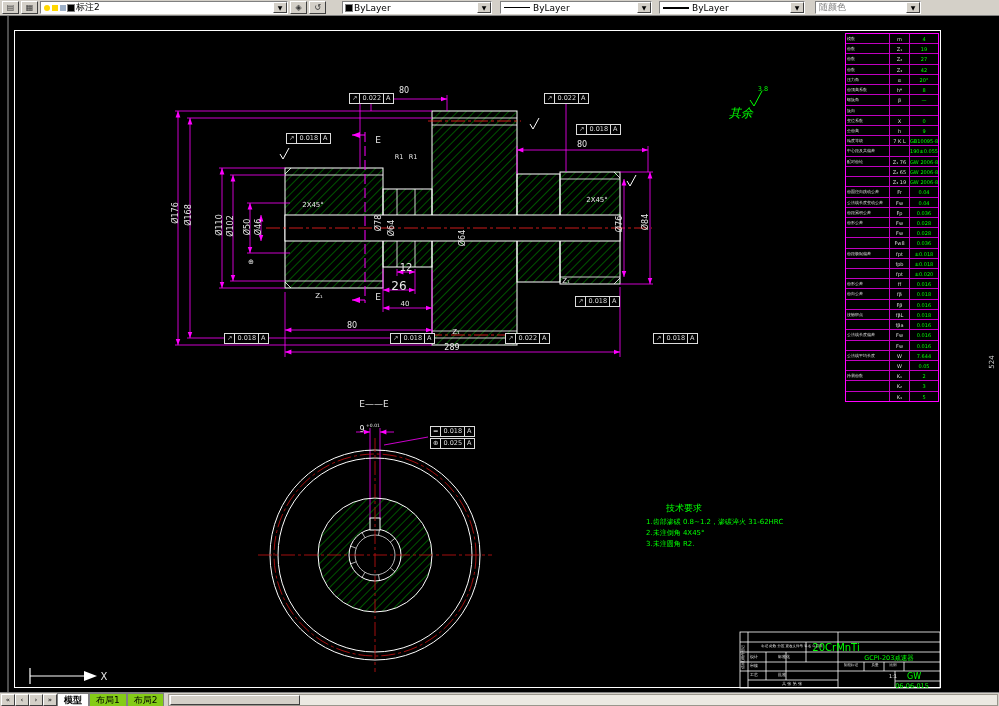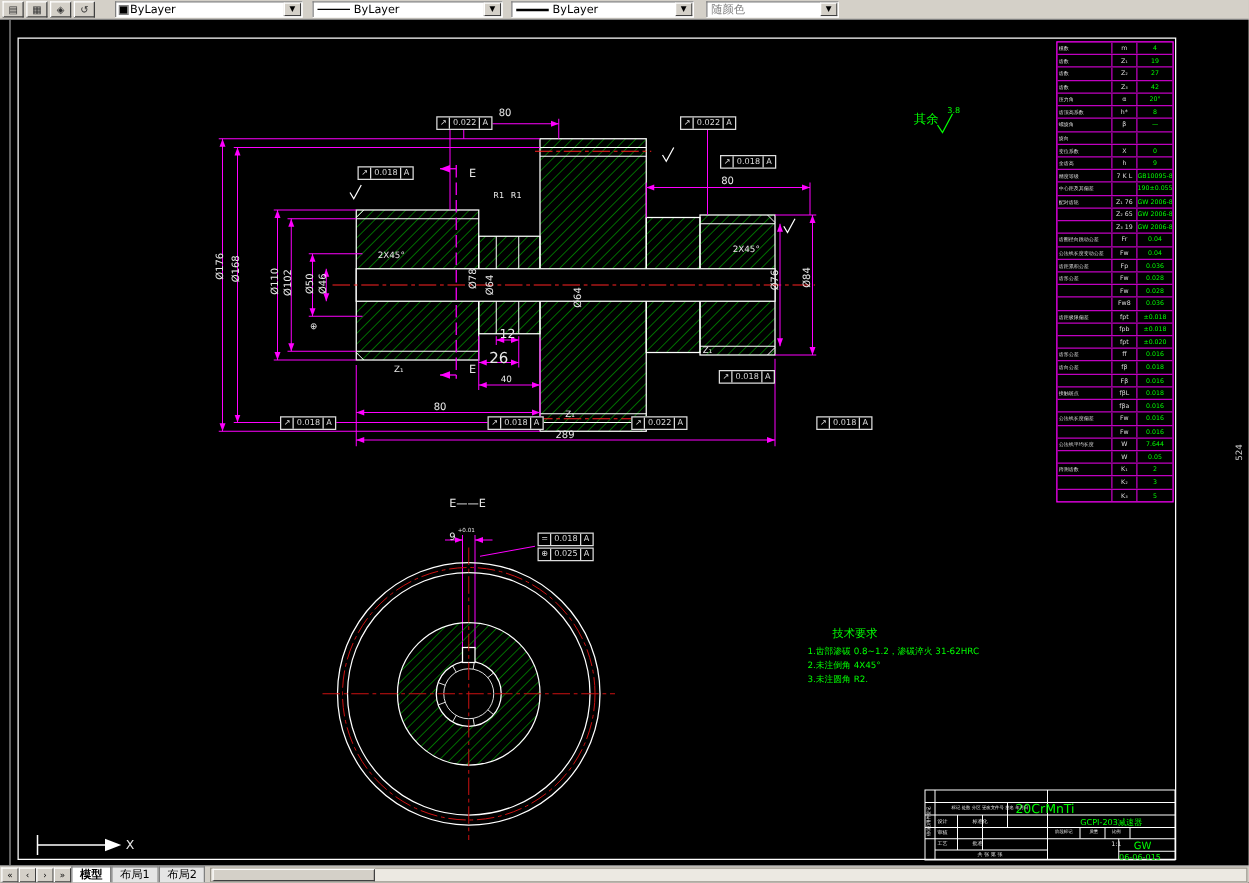--- a/index.html
+++ b/index.html
@@ -22,21 +22,21 @@
   .toolbar{position:absolute;top:0;left:0;width:999px;height:16px;background:#d4d0c8;z-index:10;display:flex;align-items:center;border-bottom:1px solid #808080;padding:0 2px;gap:2px}
   .tbtn{width:17px;height:13px;background:#d4d0c8;border:1px solid;border-color:#fff #404040 #404040 #fff;font-size:8px;line-height:11px;text-align:center;color:#333}
   .combo{height:13px;background:#fff;border:1px solid;border-color:#808080 #fff #fff #808080;display:flex;align-items:center;font-size:9px;color:#000;padding-left:3px;overflow:hidden}
   .combo .arrow{margin-left:auto;width:14px;height:11px;background:#d4d0c8;border:1px solid;border-color:#fff #404040 #404040 #fff;font-size:6px;text-align:center;line-height:10px;color:#000;flex:none}
   .chip{display:inline-block;width:6px;height:6px;margin-right:2px;flex:none}
   .combo .val{white-space:nowrap;overflow:hidden}
   .combo.disabled .val{color:#808080}
   .ltline{display:inline-block;width:26px;height:1px;background:#000;margin-right:3px;flex:none}
   .tabbar{position:absolute;bottom:0;left:0;width:999px;height:14px;background:#d4d0c8;z-index:10;display:flex;align-items:center;font-size:9px;border-top:1px solid #808080;padding-left:1px}
   .navbtn{display:inline-block;width:14px;height:12px;background:#d4d0c8;border:1px solid;border-color:#fff #404040 #404040 #fff;font-size:7px;text-align:center;line-height:11px;color:#000;flex:none}
-  .tab{display:inline-block;padding:0 6px;height:13px;line-height:13px;background:#e5e5e5;border:1px solid #808080;border-bottom:none;color:#000;flex:none}
+  .tab{display:inline-block;padding:0 6px;height:13px;line-height:13px;background:#84cc16;border:1px solid #808080;border-bottom:none;color:#000;flex:none}
   .tab.active{background:#fff;font-weight:bold}
   .scroll-track{flex:1;height:12px;background:#ece9e2;border:1px solid #9a968c;margin:0 1px 0 4px;position:relative}
   .scroll-thumb{position:absolute;left:1px;top:0;width:130px;height:10px;background:#d4d0c8;border:1px solid;border-color:#fff #404040 #404040 #fff}
 </style>
 </head>
 <body>
 
 <div class="app">
 
   <div class="canvas-bg"></div>
@@ -226,21 +226,21 @@
       <span class="lbl" style="left: 406px; top: 268px; color: rgb(232, 232, 232); font-size: 10px; transform: translate(-50%, -50%);">12</span>
       <span class="lbl" style="left: 399px; top: 286px; color: rgb(232, 232, 232); font-size: 12px; transform: translate(-50%, -50%);">26</span>
       <span class="lbl" style="left: 405px; top: 304px; color: rgb(232, 232, 232); font-size: 7px; transform: translate(-50%, -50%);">40</span>
       <span class="lbl" style="left: 352px; top: 326px; color: rgb(232, 232, 232); font-size: 8px; transform: translate(-50%, -50%);">80</span>
       <span class="lbl" style="left: 452px; top: 348px; color: rgb(232, 232, 232); font-size: 8px; transform: translate(-50%, -50%);">289</span>
       <span class="lbl" style="left: 378px; top: 140px; color: rgb(232, 232, 232); font-size: 9px; transform: translate(-50%, -50%);">E</span>
       <span class="lbl" style="left: 378px; top: 297px; color: rgb(232, 232, 232); font-size: 9px; transform: translate(-50%, -50%);">E</span>
       <span class="lbl" style="left: 319px; top: 296px; color: rgb(232, 232, 232); font-size: 7px; transform: translate(-50%, -50%);">Z₁</span>
       <span class="lbl" style="left: 456px; top: 332px; color: rgb(232, 232, 232); font-size: 7px; transform: translate(-50%, -50%);">Z₁</span>
       <span class="lbl" style="left: 566px; top: 281px; color: rgb(232, 232, 232); font-size: 7px; transform: translate(-50%, -50%);">Z₁</span>
-      <span class="lbl" style="left: 741px; top: 96px; color: rgb(0, 255, 0); font-size: 10px; transform: translate(-50%, -50%);">其余</span>
+      <span class="lbl" style="left: 741px; top: 113px; color: rgb(0, 255, 0); font-size: 12px; transform: translate(-50%, -50%); font-style: italic;">其余</span>
       <span class="lbl" style="left: 763px; top: 89px; color: rgb(0, 255, 0); font-size: 6.5px; transform: translate(-50%, -50%);">3.8</span>
       <span class="lbl" style="left: 374px; top: 404px; color: rgb(232, 232, 232); font-size: 9px; transform: translate(-50%, -50%);">E——E</span>
       <span class="lbl" style="left: 362px; top: 430px; color: rgb(232, 232, 232); font-size: 8px; transform: translate(-50%, -50%);">9</span>
       <span class="lbl" style="left: 373px; top: 426px; color: rgb(232, 232, 232); font-size: 4.5px; transform: translate(-50%, -50%);">+0.01</span>
       <span class="lbl" style="left: 992px; top: 362px; color: rgb(204, 204, 204); font-size: 7px; transform: translate(-50%, -50%) rotate(-90deg);">524</span>
       <span class="lbl" style="left: 104px; top: 677px; color: rgb(232, 232, 232); font-size: 10px; transform: translate(-50%, -50%);">X</span>
       <span class="lbl" style="left: 666px; top: 508px; color: rgb(0, 255, 0); font-size: 9px; transform: translate(0px, -50%);">技术要求</span>
       <span class="lbl" style="left: 646px; top: 522px; color: rgb(0, 255, 0); font-size: 7px; transform: translate(0px, -50%);">1.齿部渗碳 0.8~1.2，渗碳淬火 31-62HRC</span>
       <span class="lbl" style="left: 646px; top: 533px; color: rgb(0, 255, 0); font-size: 7px; transform: translate(0px, -50%);">2.未注倒角 4X45°</span>
       <span class="lbl" style="left: 646px; top: 544px; color: rgb(0, 255, 0); font-size: 7px; transform: translate(0px, -50%);">3.未注圆角 R2.</span>
@@ -496,20 +496,28 @@
       <div class="pt-row">
         <span class="pt-c pt-c0"></span>
         <span class="pt-c pt-c1">K₃</span>
         <span class="pt-c pt-c2">5</span>
       </div>
     </div>
 
   <div class="toolbar">
     <div class="tbtn"><span>▤</span></div>
     <div class="tbtn"><span>▦</span></div>
+    <div class="combo" style="width:248px">
+      <span class="chip" style="background:#ffd700;border-radius:50%"></span>
+      <span class="chip" style="background:#ffd700"></span>
+      <span class="chip" style="background:#9db0c8"></span>
+      <span class="chip" style="background:#000;outline:1px solid #808080"></span>
+      <span class="val">标注2</span>
+      <span class="arrow">▼</span>
+    </div>
     <div class="tbtn"><span>◈</span></div>
     <div class="tbtn"><span>↺</span></div>
     <div class="combo" style="width:150px;margin-left:14px">
       <span class="chip" style="background:#000;outline:1px solid #808080"></span>
       <span class="val">ByLayer</span>
       <span class="arrow">▼</span>
     </div>
     <div class="combo" style="width:152px;margin-left:6px">
       <span class="ltline"></span>
       <span class="val">ByLayer</span>

